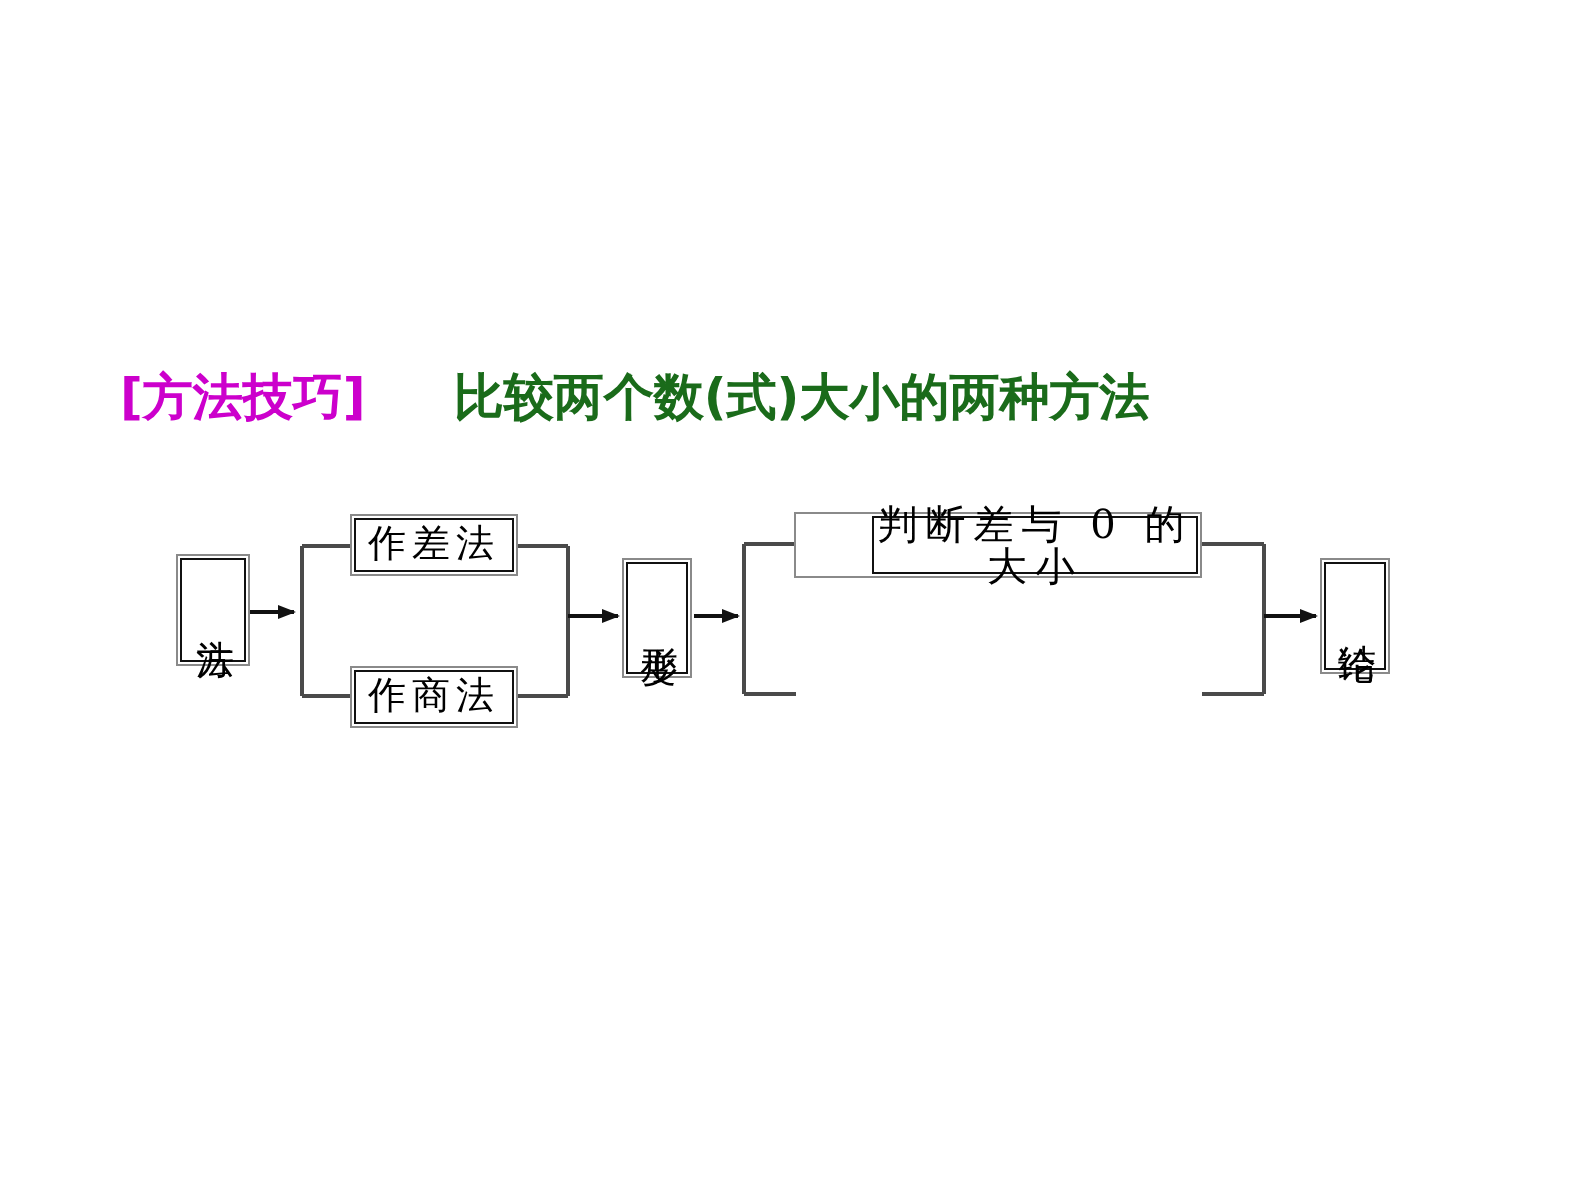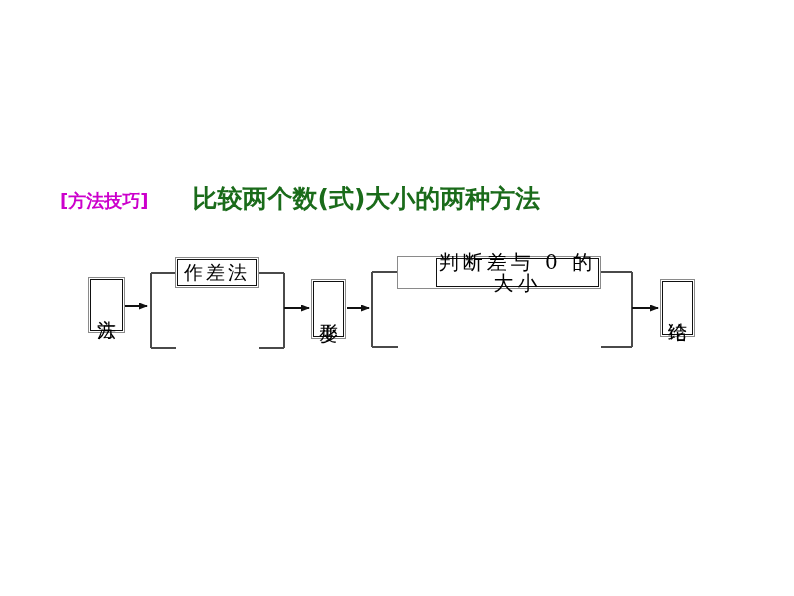--- a/index.html
+++ b/index.html
@@ -20,21 +20,21 @@
     position: absolute;
     left: 60px;
     top: 182px;
     width: 680px;
     height: 40px;
     white-space: nowrap;
   }
   #title-tag {
     font-family: "DejaVu Sans", "Liberation Sans", sans-serif;
     font-weight: bold;
-    font-size: 18px;
+    font-size: 25px;
     color: #cc00cc;
     letter-spacing: 0px;
   }
   #title-main {
     font-family: "DejaVu Sans", "Liberation Sans", sans-serif;
     font-weight: bold;
     font-size: 25px;
     color: #1a6b1a;
     margin-left: 40px;
     margin-top: 40px;
@@ -145,20 +145,23 @@
   </svg>
 
   <div class="node vertical" id="node-fangfa">
     <div class="inner">方法</div>
   </div>
 
   <div class="node horizontal" id="node-zuocha">
     <div class="inner">作差法</div>
   </div>
 
+  <div class="node horizontal" id="node-zuoshang">
+    <div class="inner">作商法</div>
+  </div>
 
   <div class="node vertical" id="node-bianxing">
     <div class="inner">变形</div>
   </div>
 
   <div class="node wide" id="node-panduan-0">
     <div class="inner">判断差与 0 的大小</div>
   </div>
 
 

